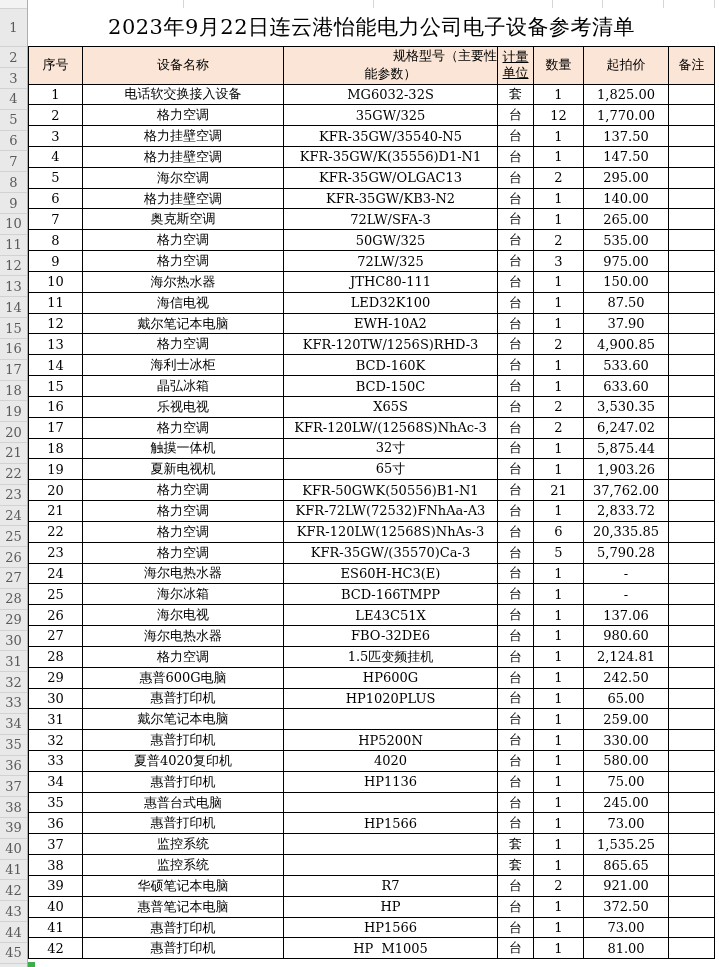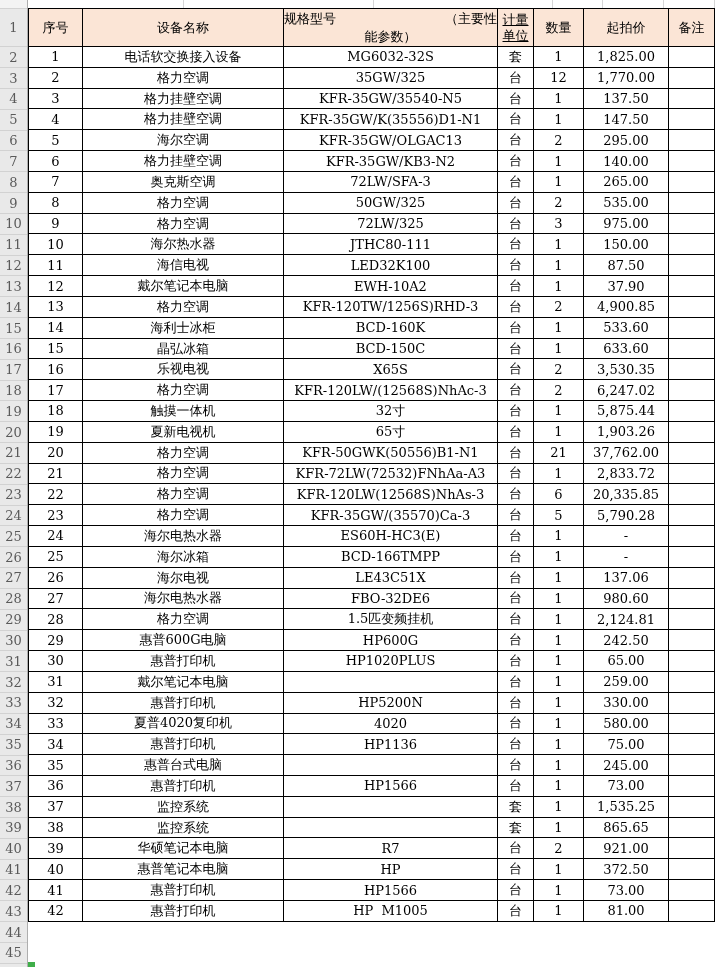--- a/index.html
+++ b/index.html
@@ -35,21 +35,21 @@
   }
   tr.title-row td{border:none;background:#fff;}
   .title-cell{
     text-align:center;font-size:21px;letter-spacing:0.5px;color:#000;
     height:38px;
   }
   tr.header-row{height:38px;}
   tr.header-row th{background:#fbe5d6;font-size:13px;text-align:center;}
   th.c-spec{padding:2px 4px;}
   .spec-h{display:flex;flex-direction:column;justify-content:center;height:100%;}
-  .spec-h .l1{display:flex;justify-content:space-between;}
+  .spec-h .l1{display:flex;justify-content:flex-end;}
   .spec-h .l2{text-align:center;}
   th.c-unit div{line-height:16px;text-decoration:underline;}
   tr.data-row{height:20.83px;}
   tr.data-row td{font-size:13px;text-align:center;}
   td.c-spec{font-size:12px;white-space:pre;}
   td.c-price{text-align:right;padding-right:8px;font-size:12.5px;margin-top:48px;}
   td.c-price.dash{text-align:center;padding-right:0;}
   td.c-no{font-size:12px;}
   
   .corner-marker{
@@ -121,20 +121,23 @@
   <colgroup>
     <col style="width:54px">
       <col style="width:201px">
       <col style="width:214px">
     <col style="width:36px">
       <col style="width:50px">
       <col style="width:85px">
       <col style="width:46px">
   </colgroup>
   <tbody id="sheet-body">
+    <tr class="title-row">
+      <td class="title-cell" colspan="7">2023年9月22日连云港怡能电力公司电子设备参考清单</td>
+    </tr>
     <tr class="header-row">
       <th class="c-no">序号</th>
       <th class="c-name">设备名称</th>
       <th class="c-spec">
         <div class="spec-h">
           <div class="l1">
             <span>规格型号</span>
             <span>（主要性</span>
           </div>
           <div class="l2">能参数）</div>

